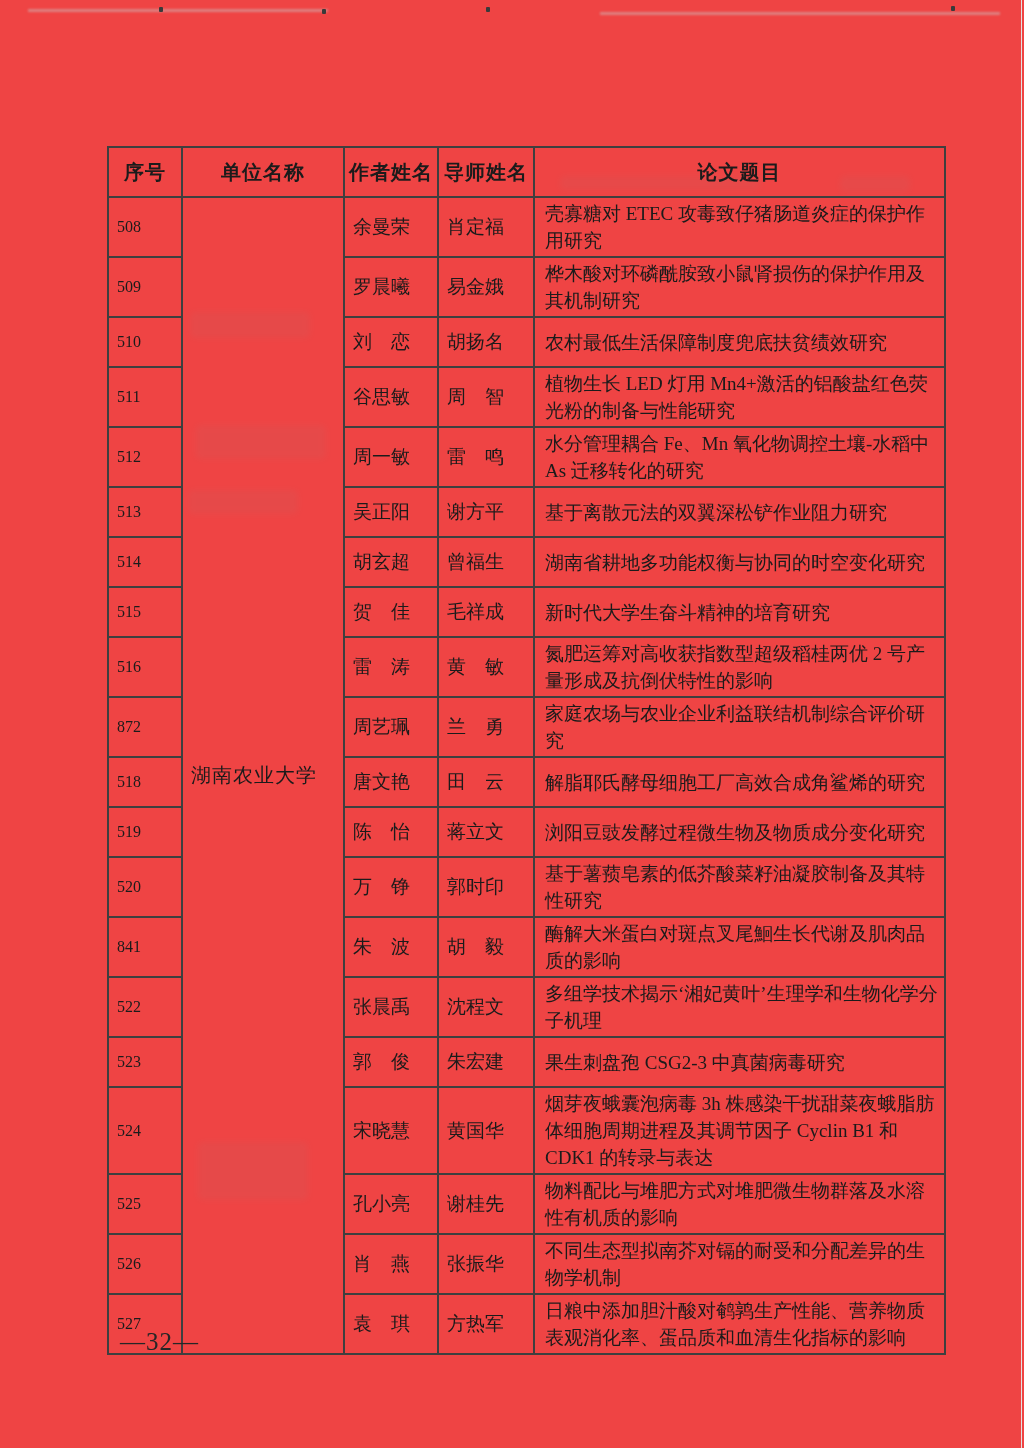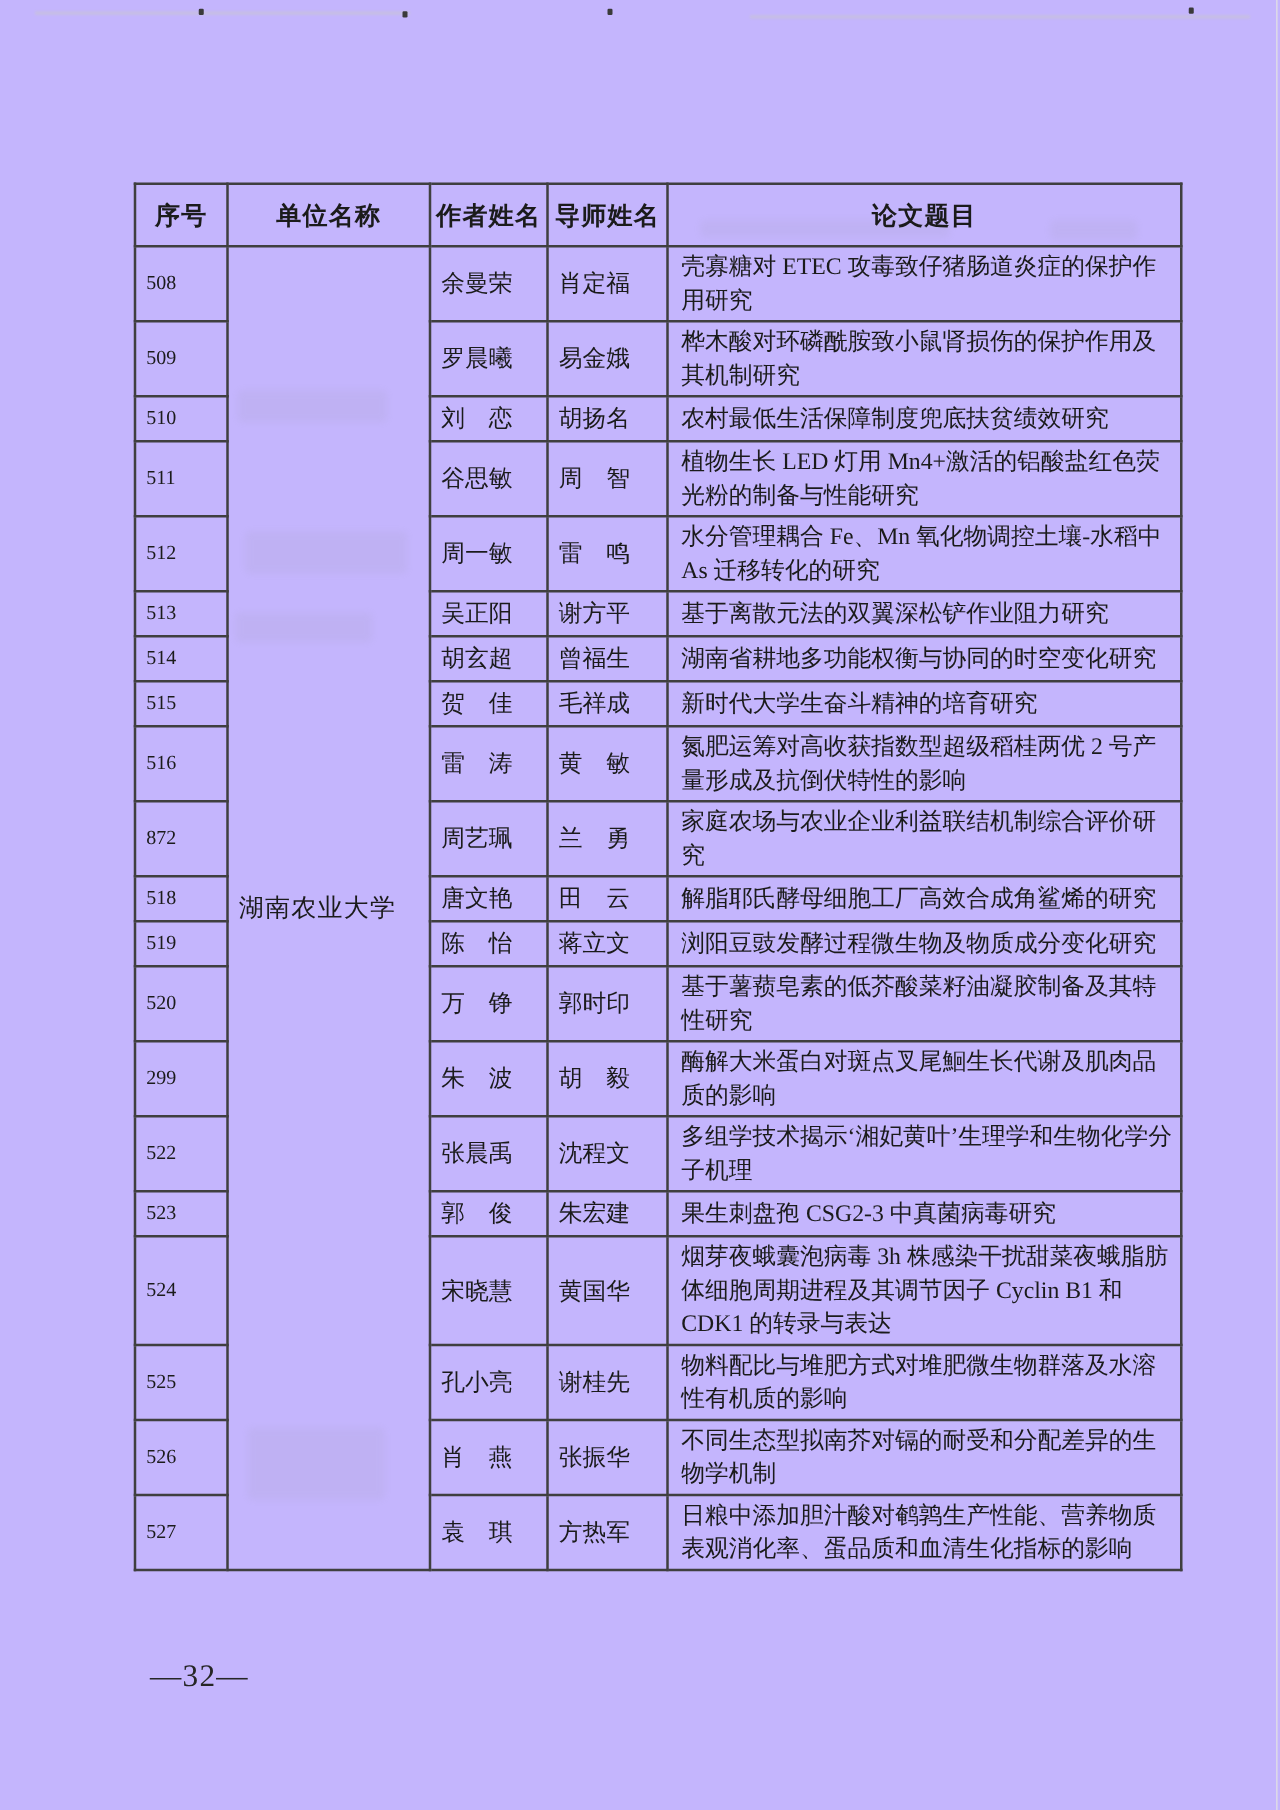--- a/index.html
+++ b/index.html
@@ -4,21 +4,21 @@
 <style>
   html, body {
     margin: 0;
     padding: 0;
     background: #ffffff;
   }
   .page {
     position: relative;
     width: 1024px;
     height: 1448px;
-    background: #c4b5fd;
+    background: #ef4444;
     overflow: hidden;
     font-family: "Liberation Serif", "DejaVu Sans", serif;
     color: #1b1b1b;
   }
   
   .page-edge {
     position: absolute;
     top: 0; right: 2px;
     width: 1px; height: 100%;
     background: #e2e2e2;
@@ -67,21 +67,21 @@
     overflow: hidden;
   }
   .thesis thead tr { height: 50px; }
   .thesis thead th {
     font-weight: 700;
     font-size: 20px;
     text-align: center;
     letter-spacing: 1px;
     padding: 2px 2px;
   }
-  .thesis tbody tr { height: 36px; }
+  .thesis tbody tr { height: 50px; }
 
   td.cell-no {
     text-align: left;
     font-size: 16px;
     font-family: "Liberation Serif", serif;
   }
   td.cell-unit {
     text-align: left;
     font-size: 20px;
     letter-spacing: 1px;
@@ -221,21 +221,21 @@
         <td class="cell-advisor">蒋立文</td>
         <td class="cell-title">浏阳豆豉发酵过程微生物及物质成分变化研究</td>
       </tr>
       <tr>
         <td class="cell-no">520</td>
         <td class="cell-author">万　铮</td>
         <td class="cell-advisor">郭时印</td>
         <td class="cell-title">基于薯蓣皂素的低芥酸菜籽油凝胶制备及其特性研究</td>
       </tr>
       <tr>
-        <td class="cell-no">299</td>
+        <td class="cell-no">841</td>
         <td class="cell-author">朱　波</td>
         <td class="cell-advisor">胡　毅</td>
         <td class="cell-title">酶解大米蛋白对斑点叉尾鮰生长代谢及肌肉品质的影响</td>
       </tr>
       <tr>
         <td class="cell-no">522</td>
         <td class="cell-author">张晨禹</td>
         <td class="cell-advisor">沈程文</td>
         <td class="cell-title">多组学技术揭示‘湘妃黄叶’生理学和生物化学分子机理</td>
       </tr>

